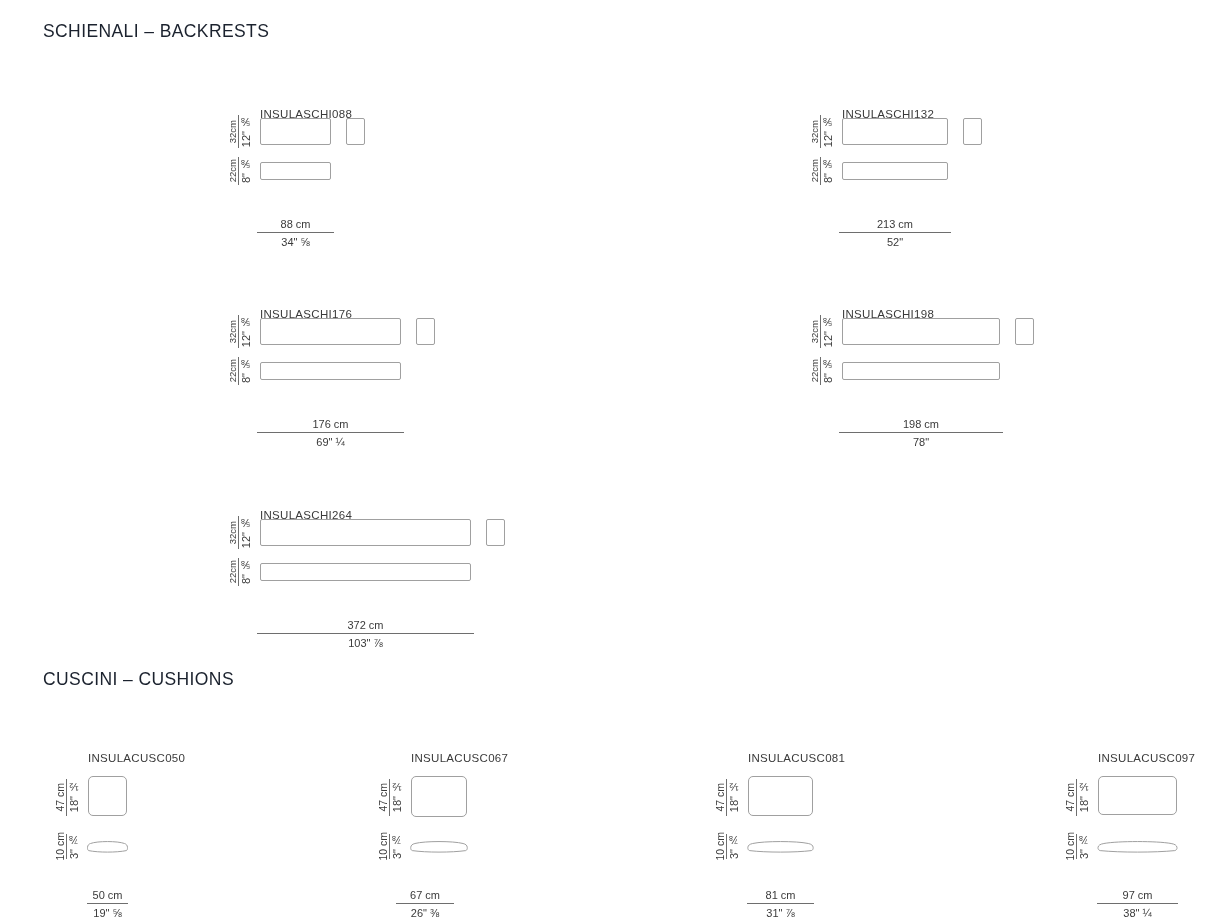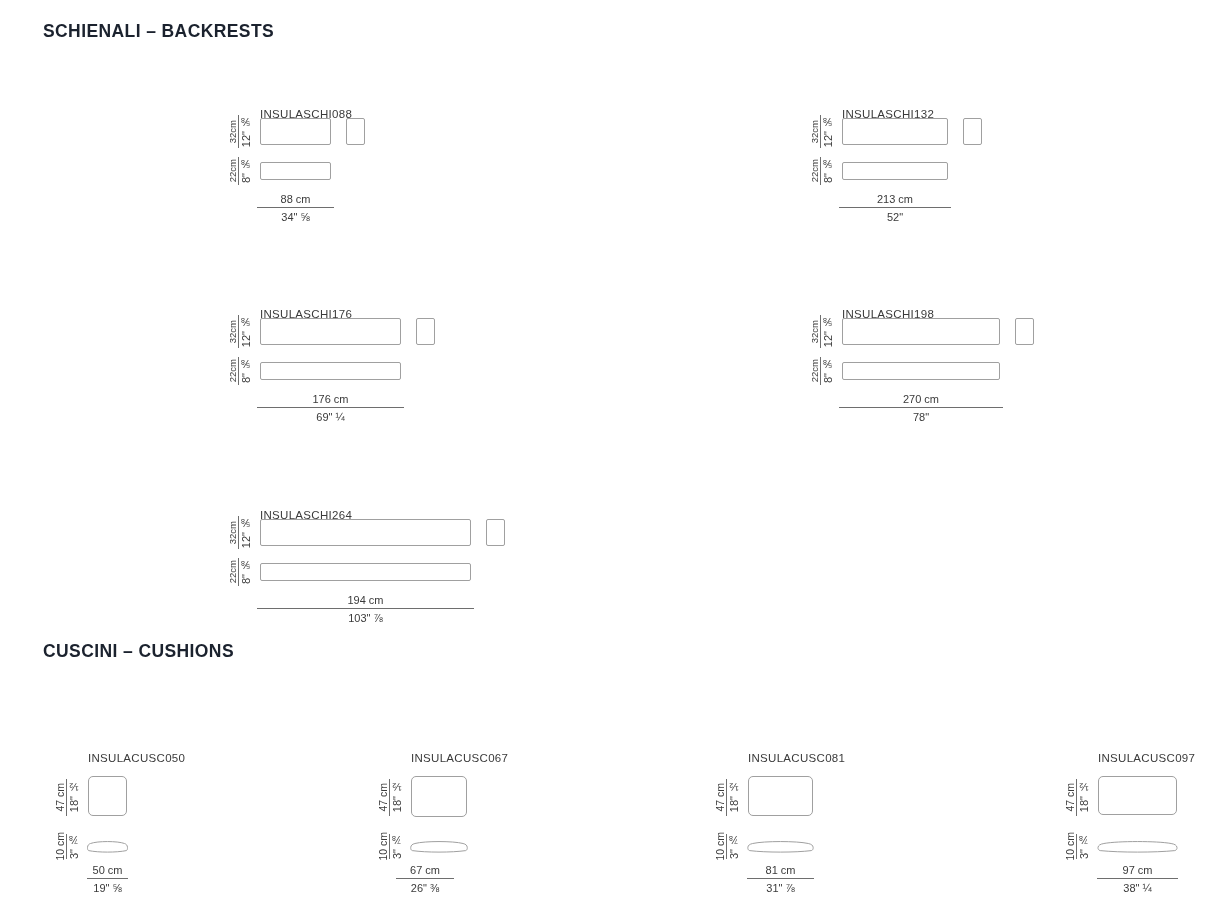--- a/index.html
+++ b/index.html
@@ -8,21 +8,21 @@
     --shape-border:#a0a0a0;
     --dim-line:#6e6e6e;
     --background:#ffffff;
   }
   html,body{margin:0;padding:0;}
   body{background:var(--background);font-family:"Liberation Sans","DejaVu Sans",sans-serif;}
   #page{position:relative;width:1223px;height:918px;background:var(--background);overflow:hidden;}
 
   .section-title{
     position:absolute;margin:0;
-    font-size:17.5px;font-weight:700;letter-spacing:.4px;
+    font-size:17.5px;font-weight:400;letter-spacing:.4px;
     color:var(--heading);white-space:nowrap;
   }
 
   .fig,.cfig{position:absolute;}
 
   .code{
     position:absolute;left:50px;top:16px;
     font-size:11.5px;letter-spacing:.3px;color:var(--label);white-space:nowrap;
   }
   .cfig .code{top:2px;}
@@ -52,21 +52,21 @@
     box-sizing:border-box;
   }
   .cushion-front{
     position:absolute;background:#fff;
     border:1px solid var(--shape-border);border-radius:5px;
     box-sizing:border-box;
   }
   .cushion-side{position:absolute;display:block;}
 
   
-  .hdim{position:absolute;text-align:center;}
+  .hdim{position:absolute;text-align:center;margin-top:25px;}
   .hcm,.hin{font-size:11px;line-height:14px;color:var(--label);white-space:nowrap;}
   .hline{height:1px;background:var(--dim-line);margin-top:1px;}
   .hin{margin-top:2px;}
 </style>
 </head>
 <body>
 
 <div id="page">
 
   <h1 class="section-title" style="left:43px;top:21px;">SCHIENALI – BACKRESTS</h1>
@@ -146,21 +146,21 @@
     </div>
     <div class="vdim vd-bot">
       <span class="vcm">22cm</span>
       <span class="vline"></span>
       <span class="vin">8" ⅝</span>
     </div>
     <div class="rect" style="left:50px;top:26px;width:158px;height:27px;"></div>
     <div class="rect" style="left:223px;top:26px;width:19px;height:27px;"></div>
     <div class="rect" style="left:50px;top:70px;width:158px;height:18px;"></div>
     <div class="hdim" style="left:47px;top:100px;width:164px;">
-      <div class="hcm">270 cm</div>
+      <div class="hcm">198 cm</div>
       <div class="hline"></div>
       <div class="hin">78"</div>
     </div>
   </div>
 
   <div class="fig" style="left:210px;top:493px;">
     <div class="code">INSULASCHI264</div>
     <div class="vdim vd-top">
       <span class="vcm">32cm</span>
       <span class="vline"></span>
@@ -168,27 +168,27 @@
     </div>
     <div class="vdim vd-bot">
       <span class="vcm">22cm</span>
       <span class="vline"></span>
       <span class="vin">8" ⅝</span>
     </div>
     <div class="rect" style="left:50px;top:26px;width:211px;height:27px;"></div>
     <div class="rect" style="left:276px;top:26px;width:19px;height:27px;"></div>
     <div class="rect" style="left:50px;top:70px;width:211px;height:18px;"></div>
     <div class="hdim" style="left:47px;top:100px;width:217px;">
-      <div class="hcm">194 cm</div>
+      <div class="hcm">372 cm</div>
       <div class="hline"></div>
       <div class="hin">103" ⅞</div>
     </div>
   </div>
 
-  <h1 class="section-title" style="left:43px;top:641px;">CUSCINI – CUSHIONS</h1>
+  <h1 class="section-title" style="left:43px;top:669px;">CUSCINI – CUSHIONS</h1>
 
   <div class="cfig" style="left:38px;top:750px;">
     <div class="code">INSULACUSC050</div>
     <div class="vdim vd-top">
       <span class="vcm">47 cm</span>
       <span class="vline"></span>
       <span class="vin">18" ½</span>
     </div>
     <div class="vdim vd-bot">
       <span class="vcm">10 cm</span>

